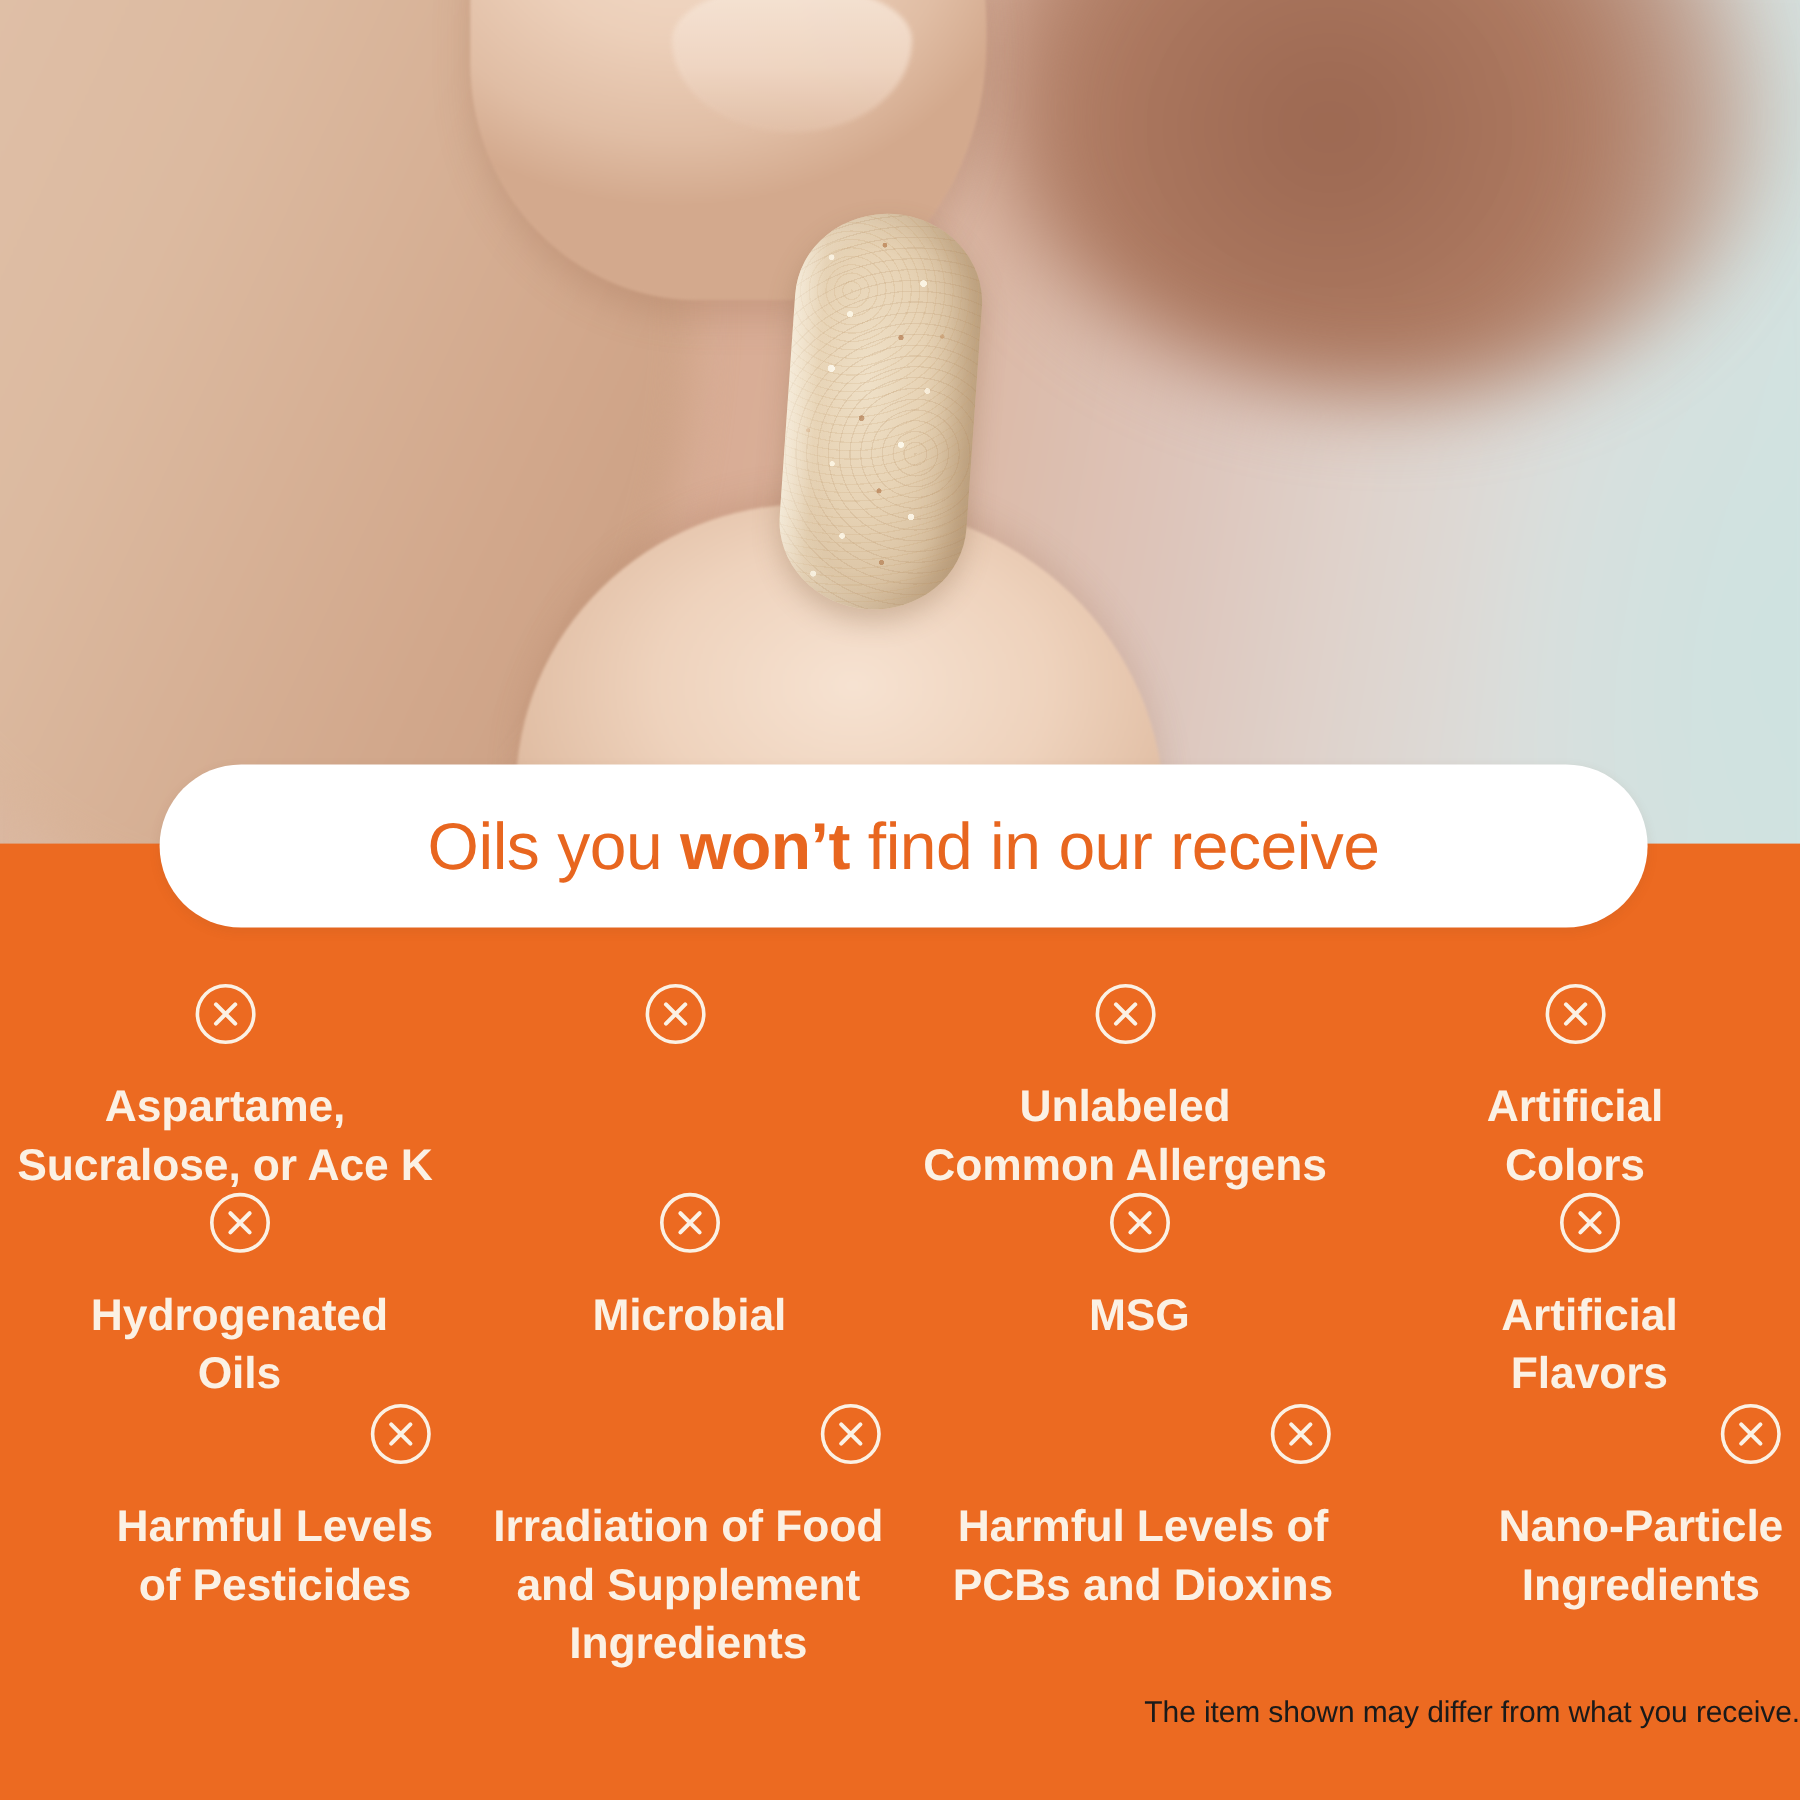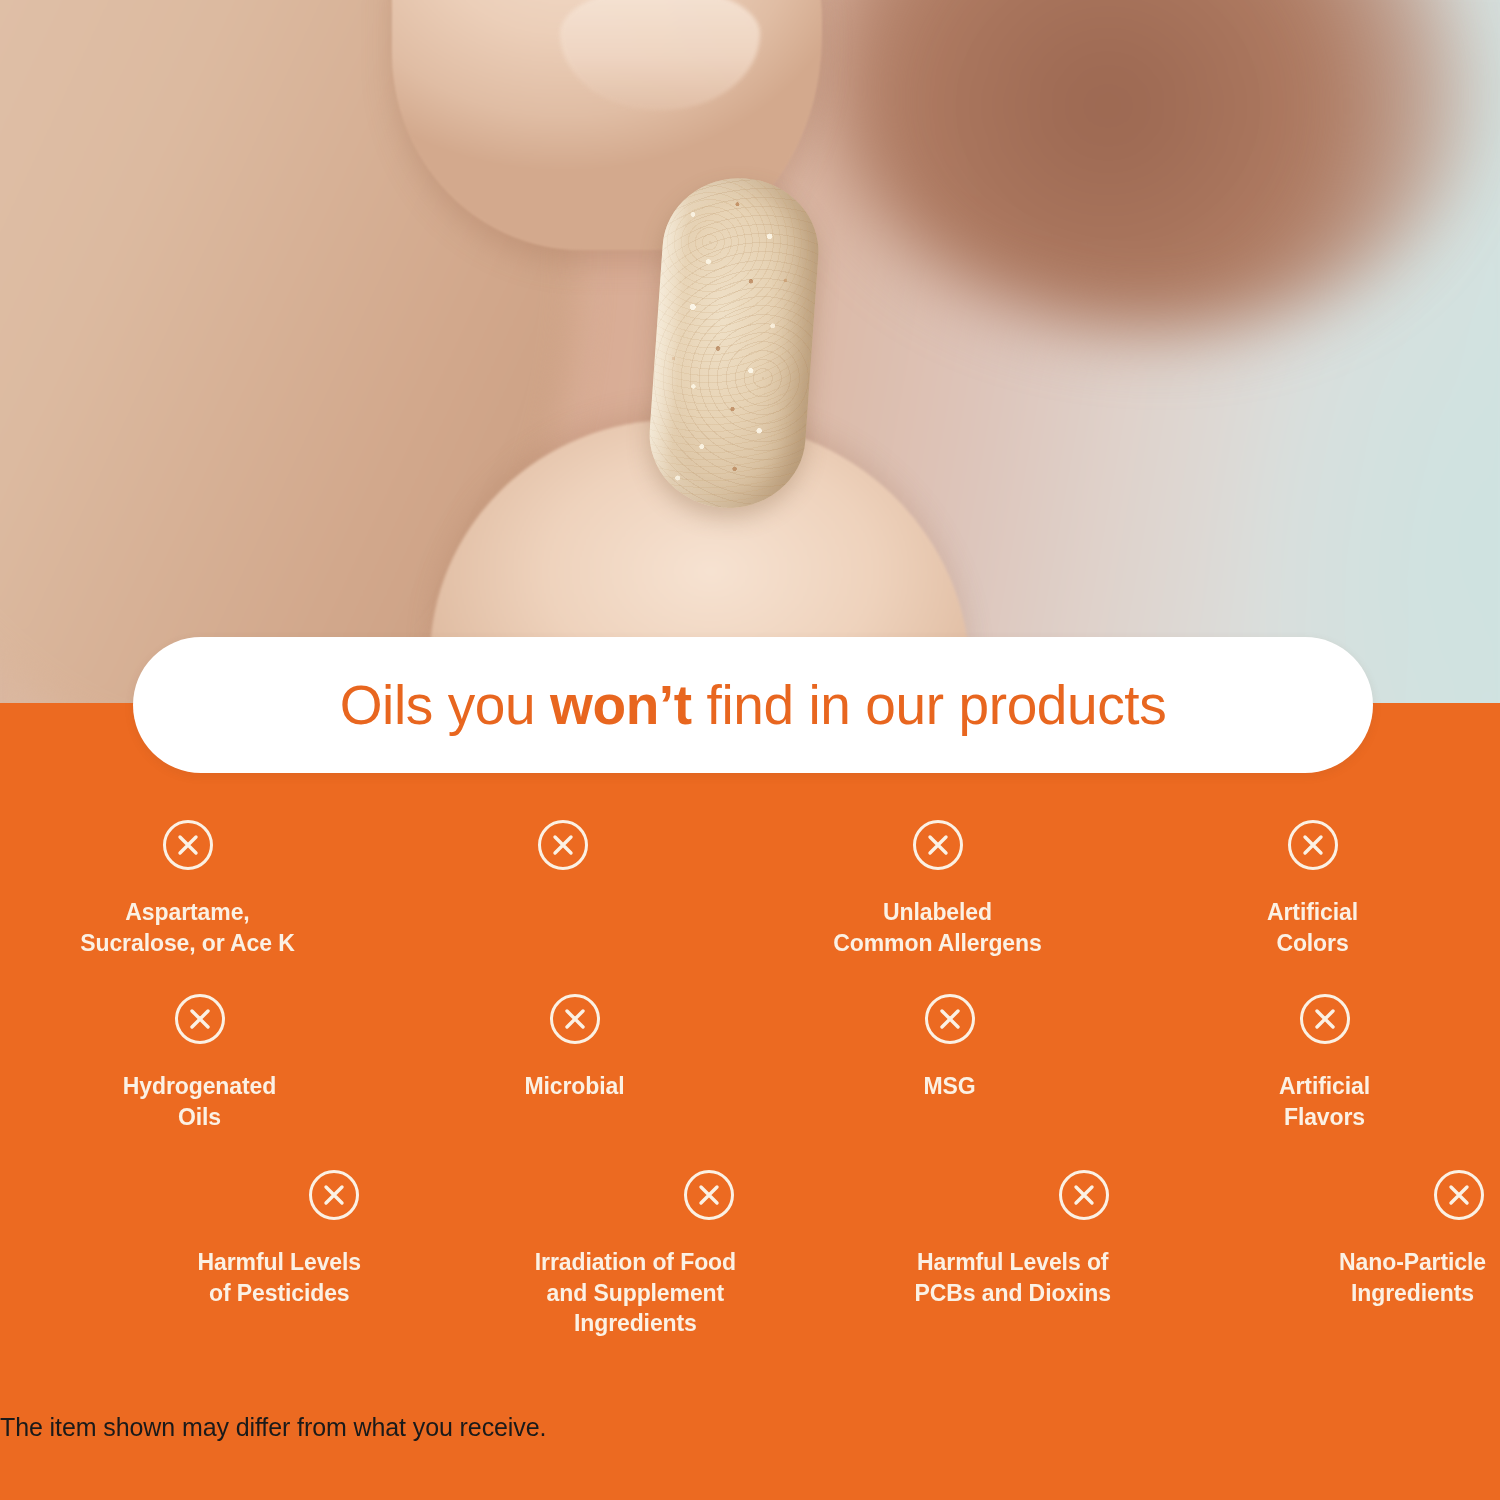--- a/index.html
+++ b/index.html
@@ -226,34 +226,34 @@
   .x-icon {
     width: 54px;
     height: 54px;
     flex: none;
     display: block;
   }
   .label {
     margin-top: 25px;
     text-align: center;
     color: #FBF1E4;
-    font-size: 23px;
+    font-size: 37px;
     font-weight: 700;
     line-height: 1.33;
     letter-spacing: -0.1px;
     white-space: pre-line;
   }
 
   
   .disclaimer {
     position: absolute;
     left: 0;
     top: 1413px;
     width: 1500px;
-    text-align: left;
+    text-align: right;
     font-size: 25px;
     color: #1A1A1A;
     font-weight: 400;
     letter-spacing: -0.1px;
   }
 </style>
 </head>
 <body>
 
 <div class="canvas">
@@ -268,21 +268,21 @@
     <div class="tablet">
       <div class="tablet-grain"></div>
       <div class="tablet-speck"></div>
       <div class="tablet-edge"></div>
     </div>
   </div>
 
   <div class="panel"></div>
 
   <div class="headline-card">
-    <div class="headline"><span>Oils you </span><span class="strong">won’t</span><span> find in our products</span></div>
+    <div class="headline"><span>Oils you </span><span class="strong">won’t</span><span> find in our receive</span></div>
   </div>
 
   <div class="grid row-1" style="top:818px">
     <div class="cell">
       <svg class="x-icon" viewBox="0 0 54 54">
         <circle cx="27" cy="27" r="23.5" fill="none" stroke="#FBF1E4" stroke-width="3"></circle>
         <path d="M19 19 L35 35 M35 19 L19 35" stroke="#FBF1E4" stroke-width="3.4" stroke-linecap="round"></path>
       </svg>
       <div class="label">Aspartame,
 Sucralose, or Ace K</div>

